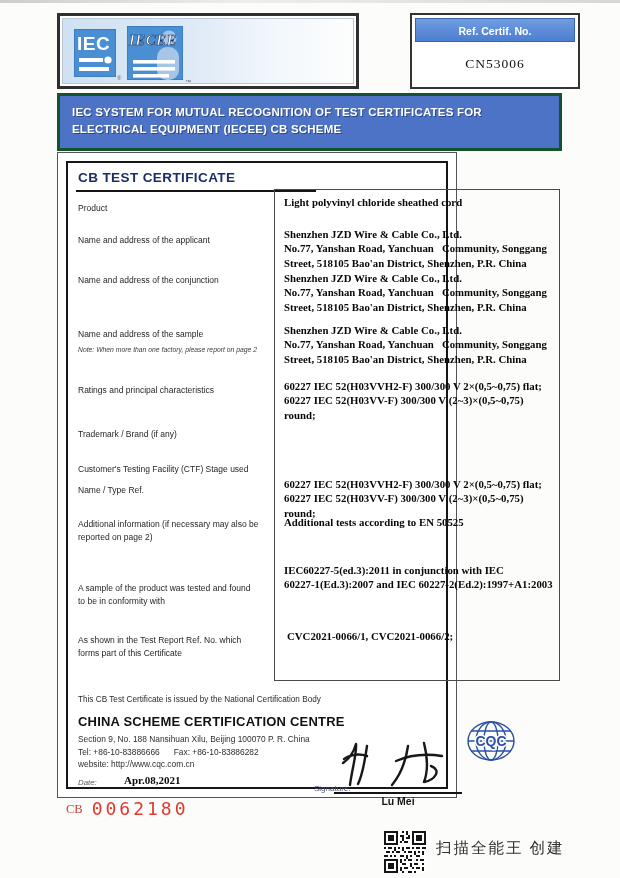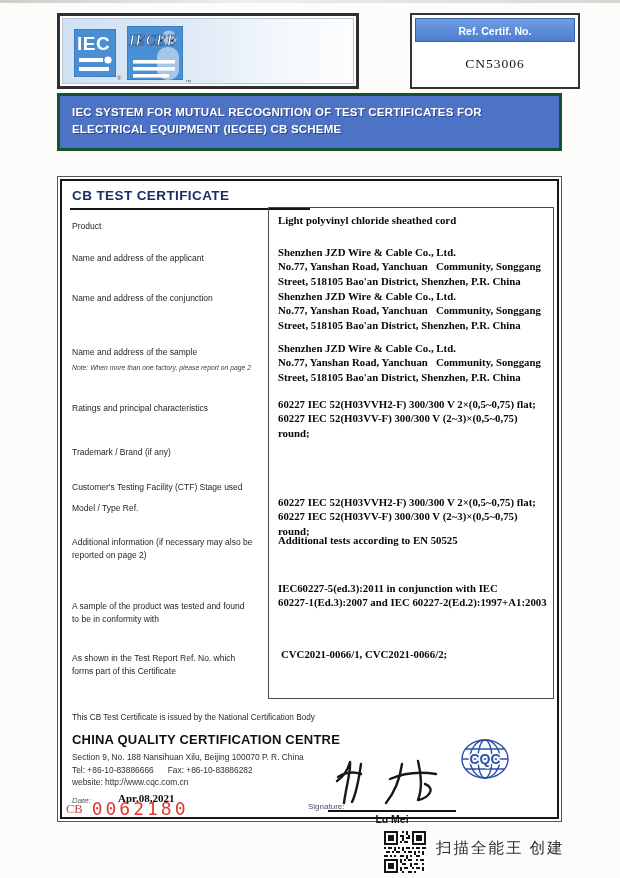--- a/index.html
+++ b/index.html
@@ -32,22 +32,22 @@
     font-size:13.5px; letter-spacing:1px; color:#111; }
 
   
   .banner { position:absolute; left:57px; top:93px; width:505px; height:58px;
     background:var(--banner-blue,#4d73c7); border:3px solid #14532d;
     color:#fff; font-weight:bold; font-size:11.5px; line-height:1.5;
     padding:8px 12px; letter-spacing:0.2px;
     text-shadow:1px 1px 0 rgba(18,32,76,0.55); }
 
   
-  .body-outer { position:absolute; left:57px; top:152px; width:505px; height:646px;
-    border:1px solid #555; padding:2px; background:#fff;margin-top:24px; }
+  .body-outer { position:absolute; left:57px; top:152px; width:400px; height:646px;
+    border:1px solid #555; padding:8px; background:#fff; }
   .body-inner { position:relative; width:100%; height:100%; border:2px solid #161616; }
 
   .cb-title { position:absolute; left:10px; top:7px; font-size:13.5px; font-weight:bold;
     color:var(--title-navy,#1b2d66); letter-spacing:0.4px; }
   .cb-title-rule { position:absolute; left:8px; top:27px; width:240px; height:2px; background:#141414; }
 
   .lbl { position:absolute; left:10px; width:192px; font-size:8.5px; color:#262626;
     line-height:1.5; white-space:pre-wrap; }
   .lbl-note { position:absolute; left:10px; width:200px; font-size:6.8px; color:#3c3c3c;
     font-style:italic; }
@@ -126,21 +126,21 @@
       <div class="cb-title-rule"></div>
 
       <div class="lbl" style="top:39px;">Product</div>
       <div class="lbl" style="top:71px;">Name and address of the applicant</div>
       <div class="lbl" style="top:111px;">Name and address of the conjunction</div>
       <div class="lbl" style="top:165px;">Name and address of the sample</div>
       <div class="lbl-note" style="top:183px;">Note: When more than one factory, please report on page 2</div>
       <div class="lbl" style="top:221px;">Ratings and principal characteristics</div>
       <div class="lbl" style="top:265px;">Trademark / Brand (if any)</div>
       <div class="lbl" style="top:300px;">Customer's Testing Facility (CTF) Stage used</div>
-      <div class="lbl" style="top:321px;">Model / Type Ref.</div>
+      <div class="lbl" style="top:321px;">Name / Type Ref.</div>
       <div class="lbl" style="top:355px;">Additional information (if necessary may also be
 reported on page 2)</div>
       <div class="lbl" style="top:419px;">A sample of the product was tested and found
 to be in conformity with</div>
       <div class="lbl" style="top:471px;">As shown in the Test Report Ref. No. which
 forms part of this Certificate</div>
 
       <div class="value-box">
         <div class="val" style="top:5px;">Light polyvinyl chloride sheathed cord</div>
         <div class="val" style="top:37px;">Shenzhen JZD Wire &amp; Cable Co., Ltd.
@@ -156,21 +156,21 @@
 60227 IEC 52(H03VV-F) 300/300 V (2~3)×(0,5~0,75) round;</div>
         <div class="val" style="top:287px;">60227 IEC 52(H03VVH2-F) 300/300 V 2×(0,5~0,75) flat;
 60227 IEC 52(H03VV-F) 300/300 V (2~3)×(0,5~0,75) round;</div>
         <div class="val" style="top:325px;">Additional tests according to EN 50525</div>
         <div class="val" style="top:373px;">IEC60227-5(ed.3):2011 in conjunction with IEC
 60227-1(Ed.3):2007 and IEC 60227-2(Ed.2):1997+A1:2003</div>
         <div class="val" style="top:439px; left:12px;">CVC2021-0066/1, CVC2021-0066/2;</div>
       </div>
 
       <div class="issued-by">This CB Test Certificate is issued by the National Certification Body</div>
-      <div class="ncb-name">CHINA QUALITY CERTIFICATION CENTRE</div>
+      <div class="ncb-name">CHINA SCHEME CERTIFICATION CENTRE</div>
       <div class="ncb-line" style="top:571px;">Section 9, No. 188 Nansihuan Xilu, Beijing 100070 P. R. China</div>
       <div class="ncb-line" style="top:584px;">Tel: +86-10-83886666      Fax: +86-10-83886282</div>
       <div class="ncb-line" style="top:596px;">website: http://www.cqc.com.cn</div>
 
       <div class="date-label">Date:</div>
       <div class="date-value">Apr.08,2021</div>
 
       <svg class="sig-script" width="122" height="52" viewBox="0 0 122 52">
         <g fill="none" stroke="#181818" stroke-width="2.4" stroke-linecap="round" stroke-linejoin="round">
           <path d="M14 46 C16 30 21 14 20 5 C18 12 13 20 7 24"></path>

